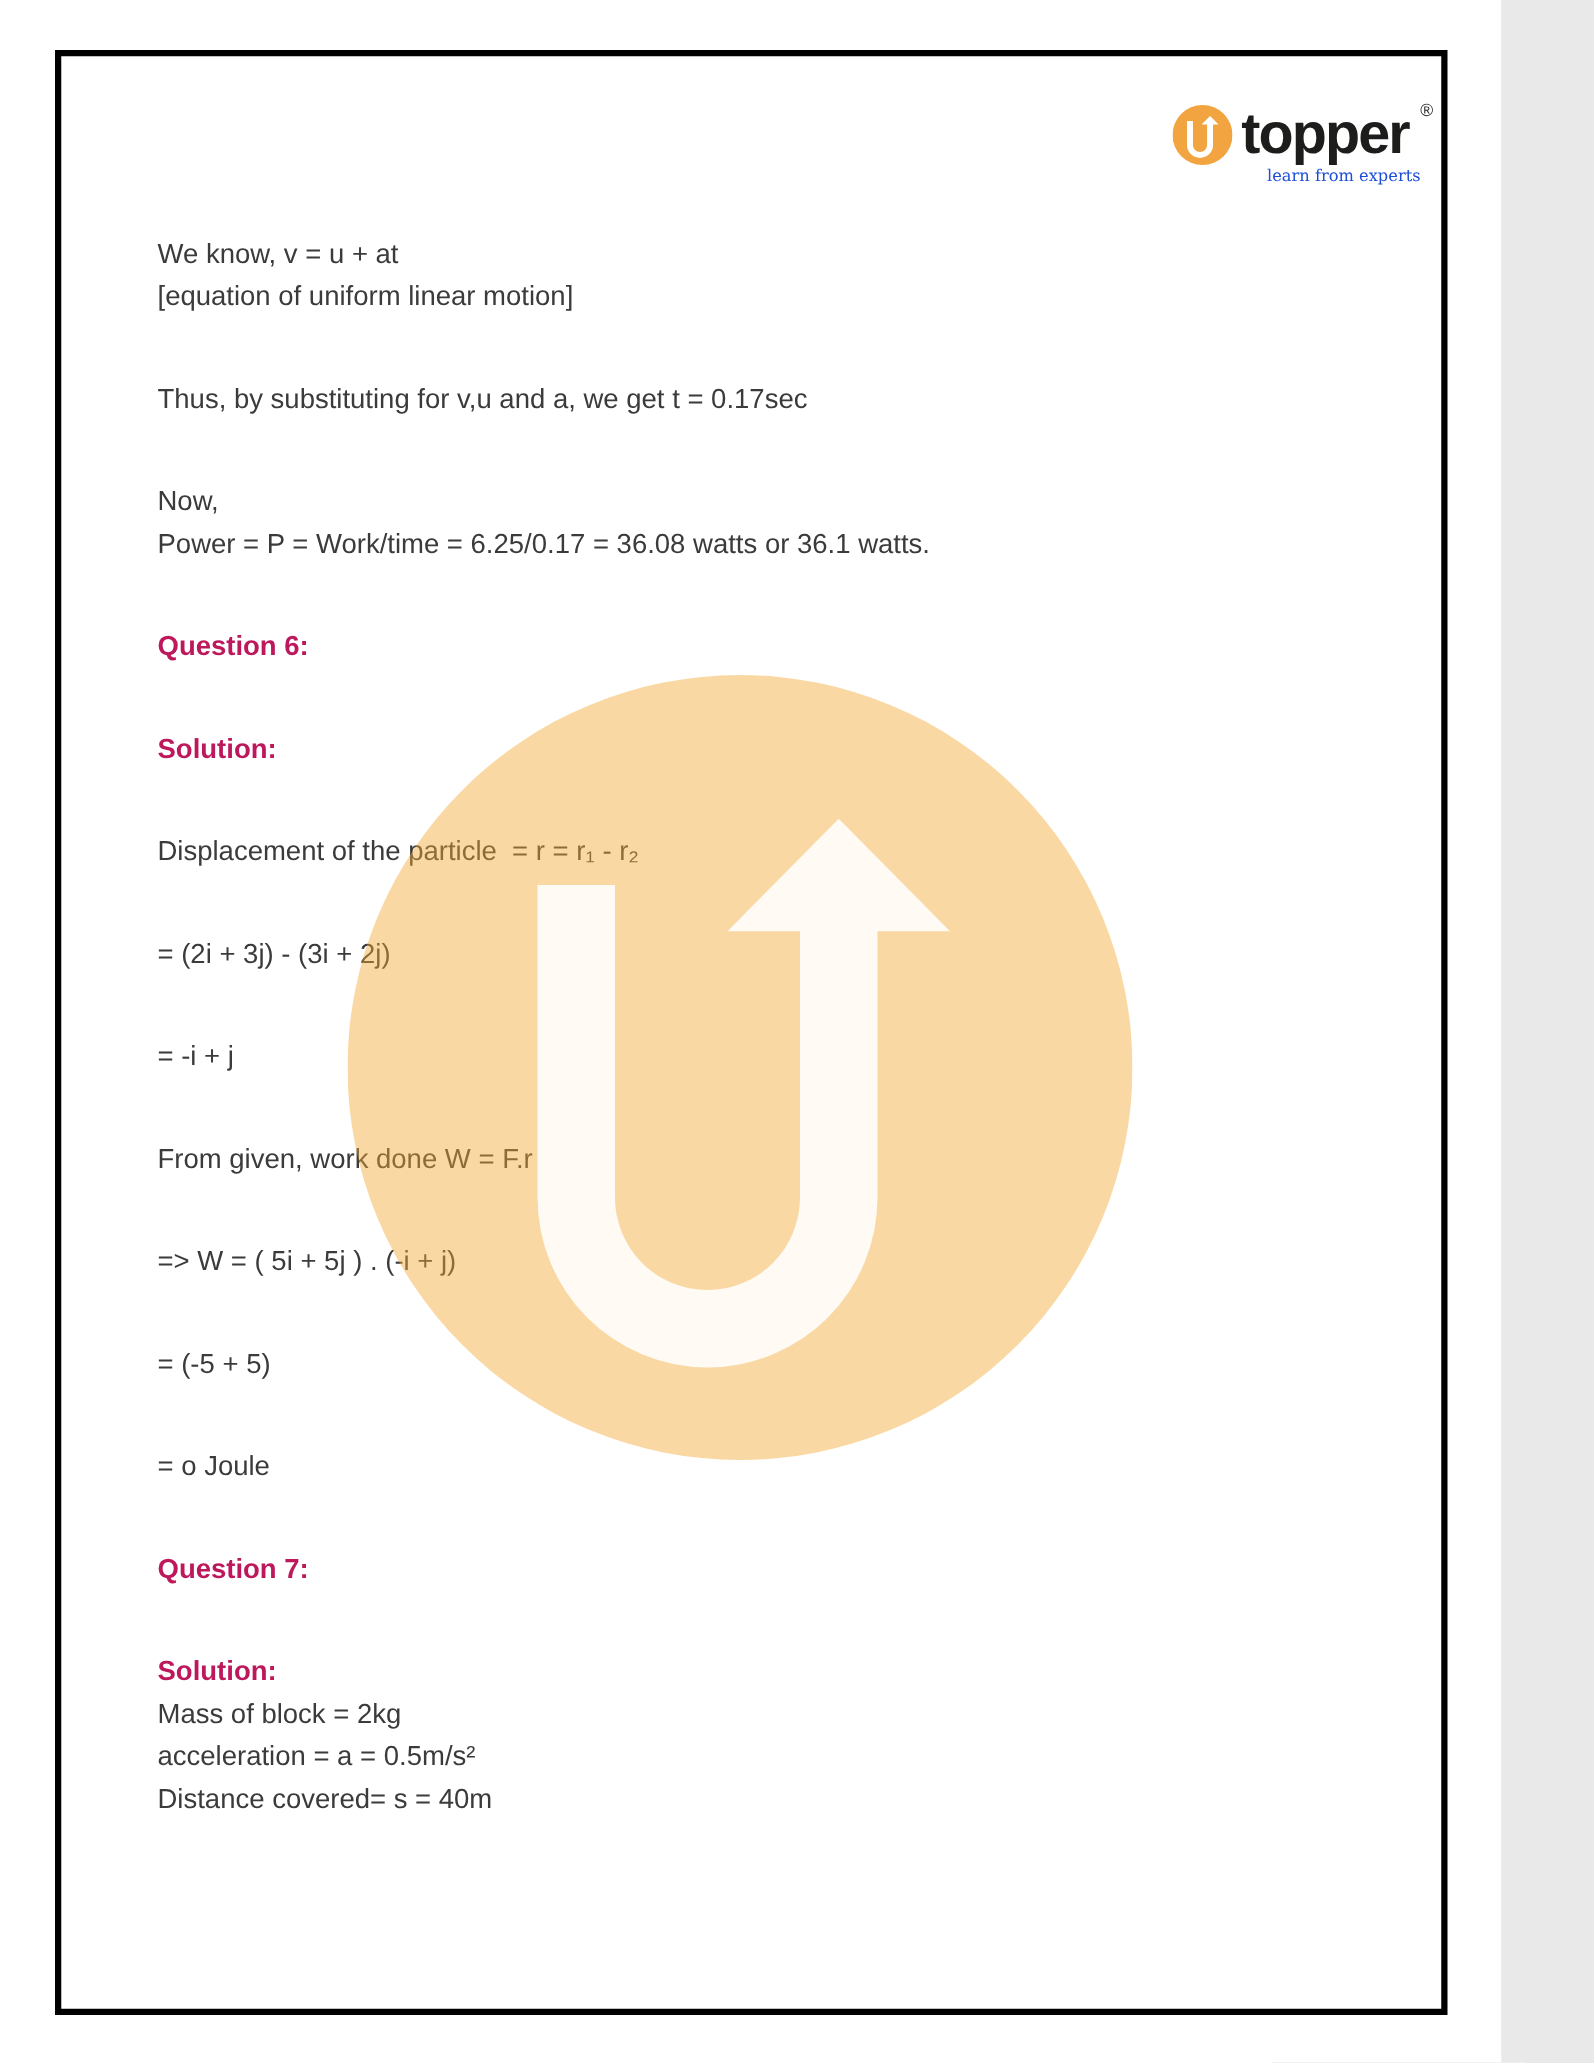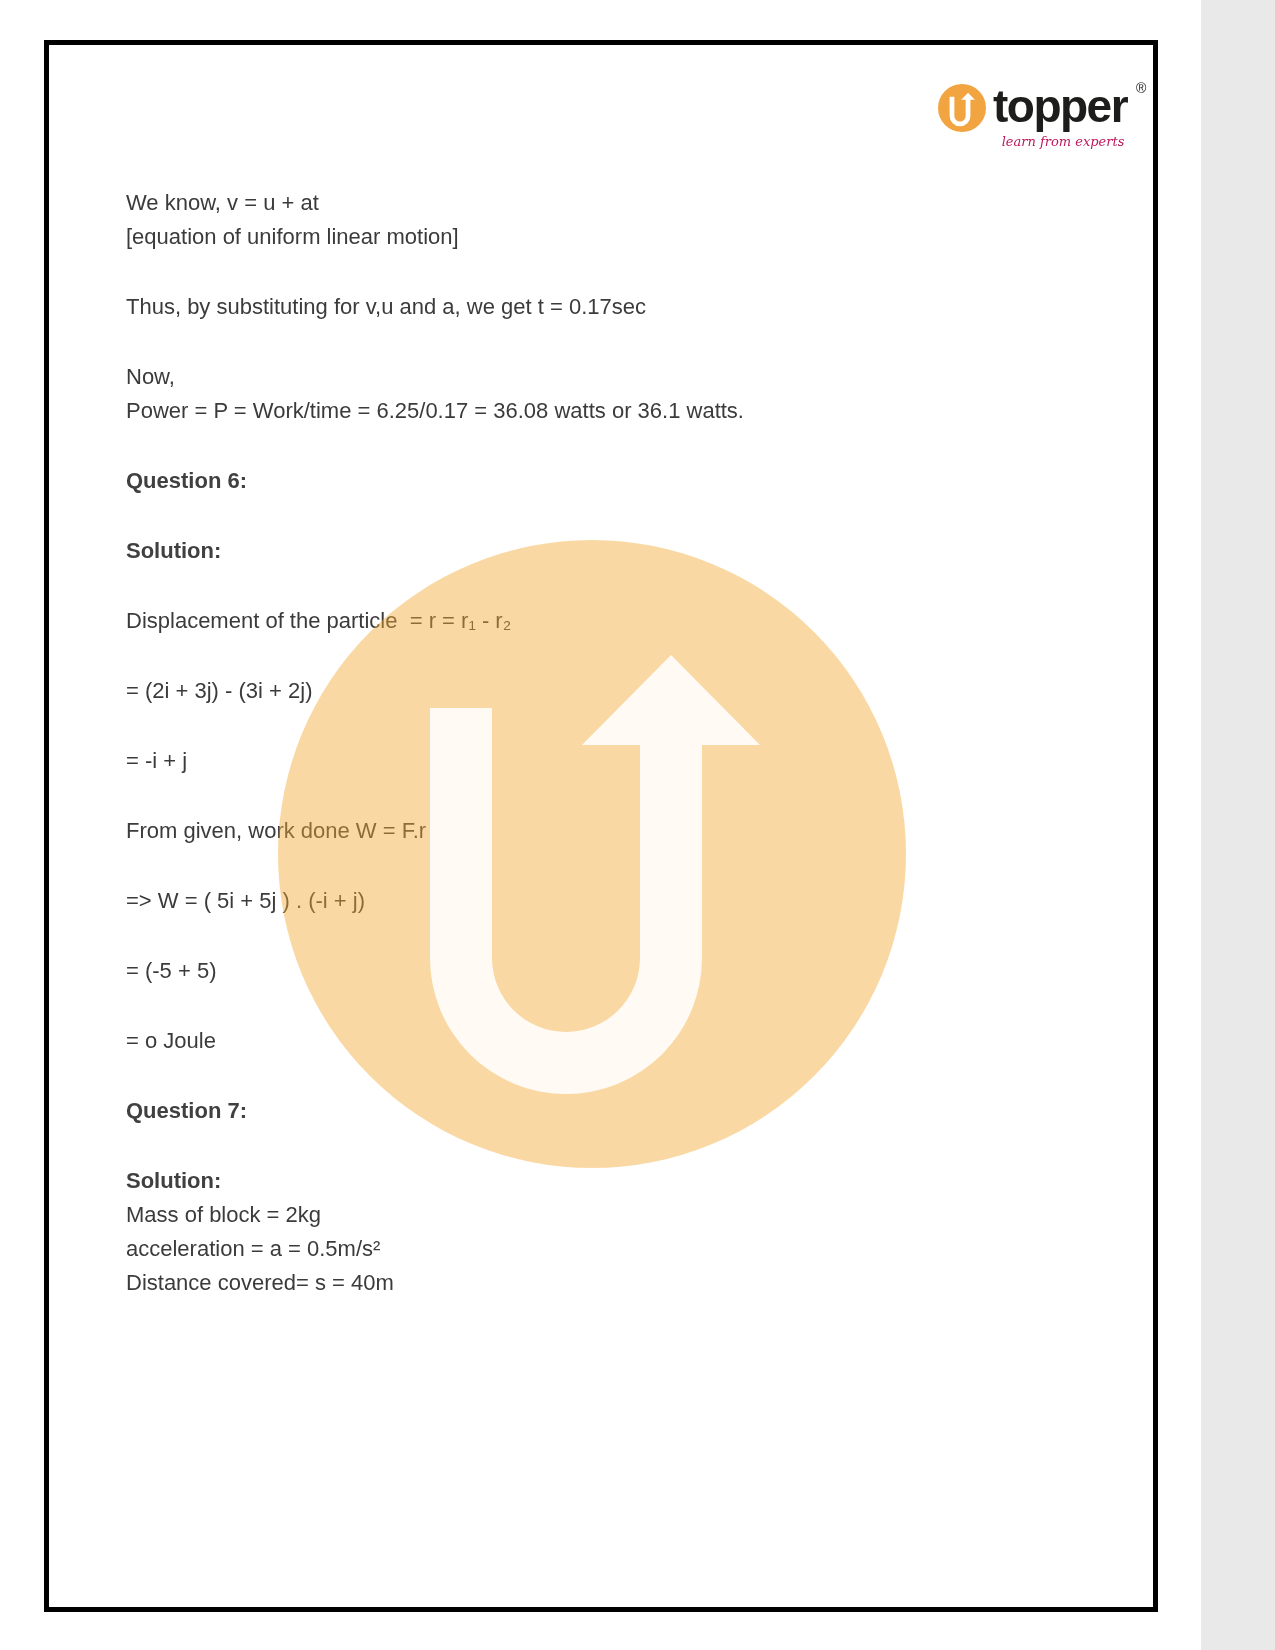--- a/index.html
+++ b/index.html
@@ -31,45 +31,44 @@
     font-size:46px; font-weight:800; letter-spacing:-1.5px;
     color:#1d1d1b; line-height:1;
     position:relative; top:-2px;
   }
   .brand-reg {
     font-size:14px; font-weight:400; color:#1d1d1b;
     vertical-align:top; position:relative; top:-20px; left:2px;
   }
   .brand-tagline {
     font-family:"DejaVu Serif", serif;
-    font-style:italic;
-    font-size:13px; color:#be185d;
-    margin-top:2px; margin-right:20px;
+    font-size:13px; color:#1d4ed8;
+    margin-top:2px; margin-right:8px;
   }
   
   .watermark {
     position:absolute;
     left:278px; top:540px;
     width:628px; height:628px;
     z-index:3;
     pointer-events:none;
   }
   
   .content {
     position:absolute;
     left:126px; top:186px;
     width:1000px;
     z-index:2;
     font-size:22px;
     line-height:34px;
     color:#3b3b3b;
     white-space:pre-wrap;
   }
-  .line.para { margin-top:36px; }
-  .line.bold { font-weight:700; color:#404040; }
+  .line.para { margin-top:48px; }
+  .line.bold { font-weight:700; color:#be185d; }
 </style>
 </head>
 <body>
 
 <div class="page">
 
   <div class="page-border"></div>
 
   <div class="brand">
     <div class="brand-row">

